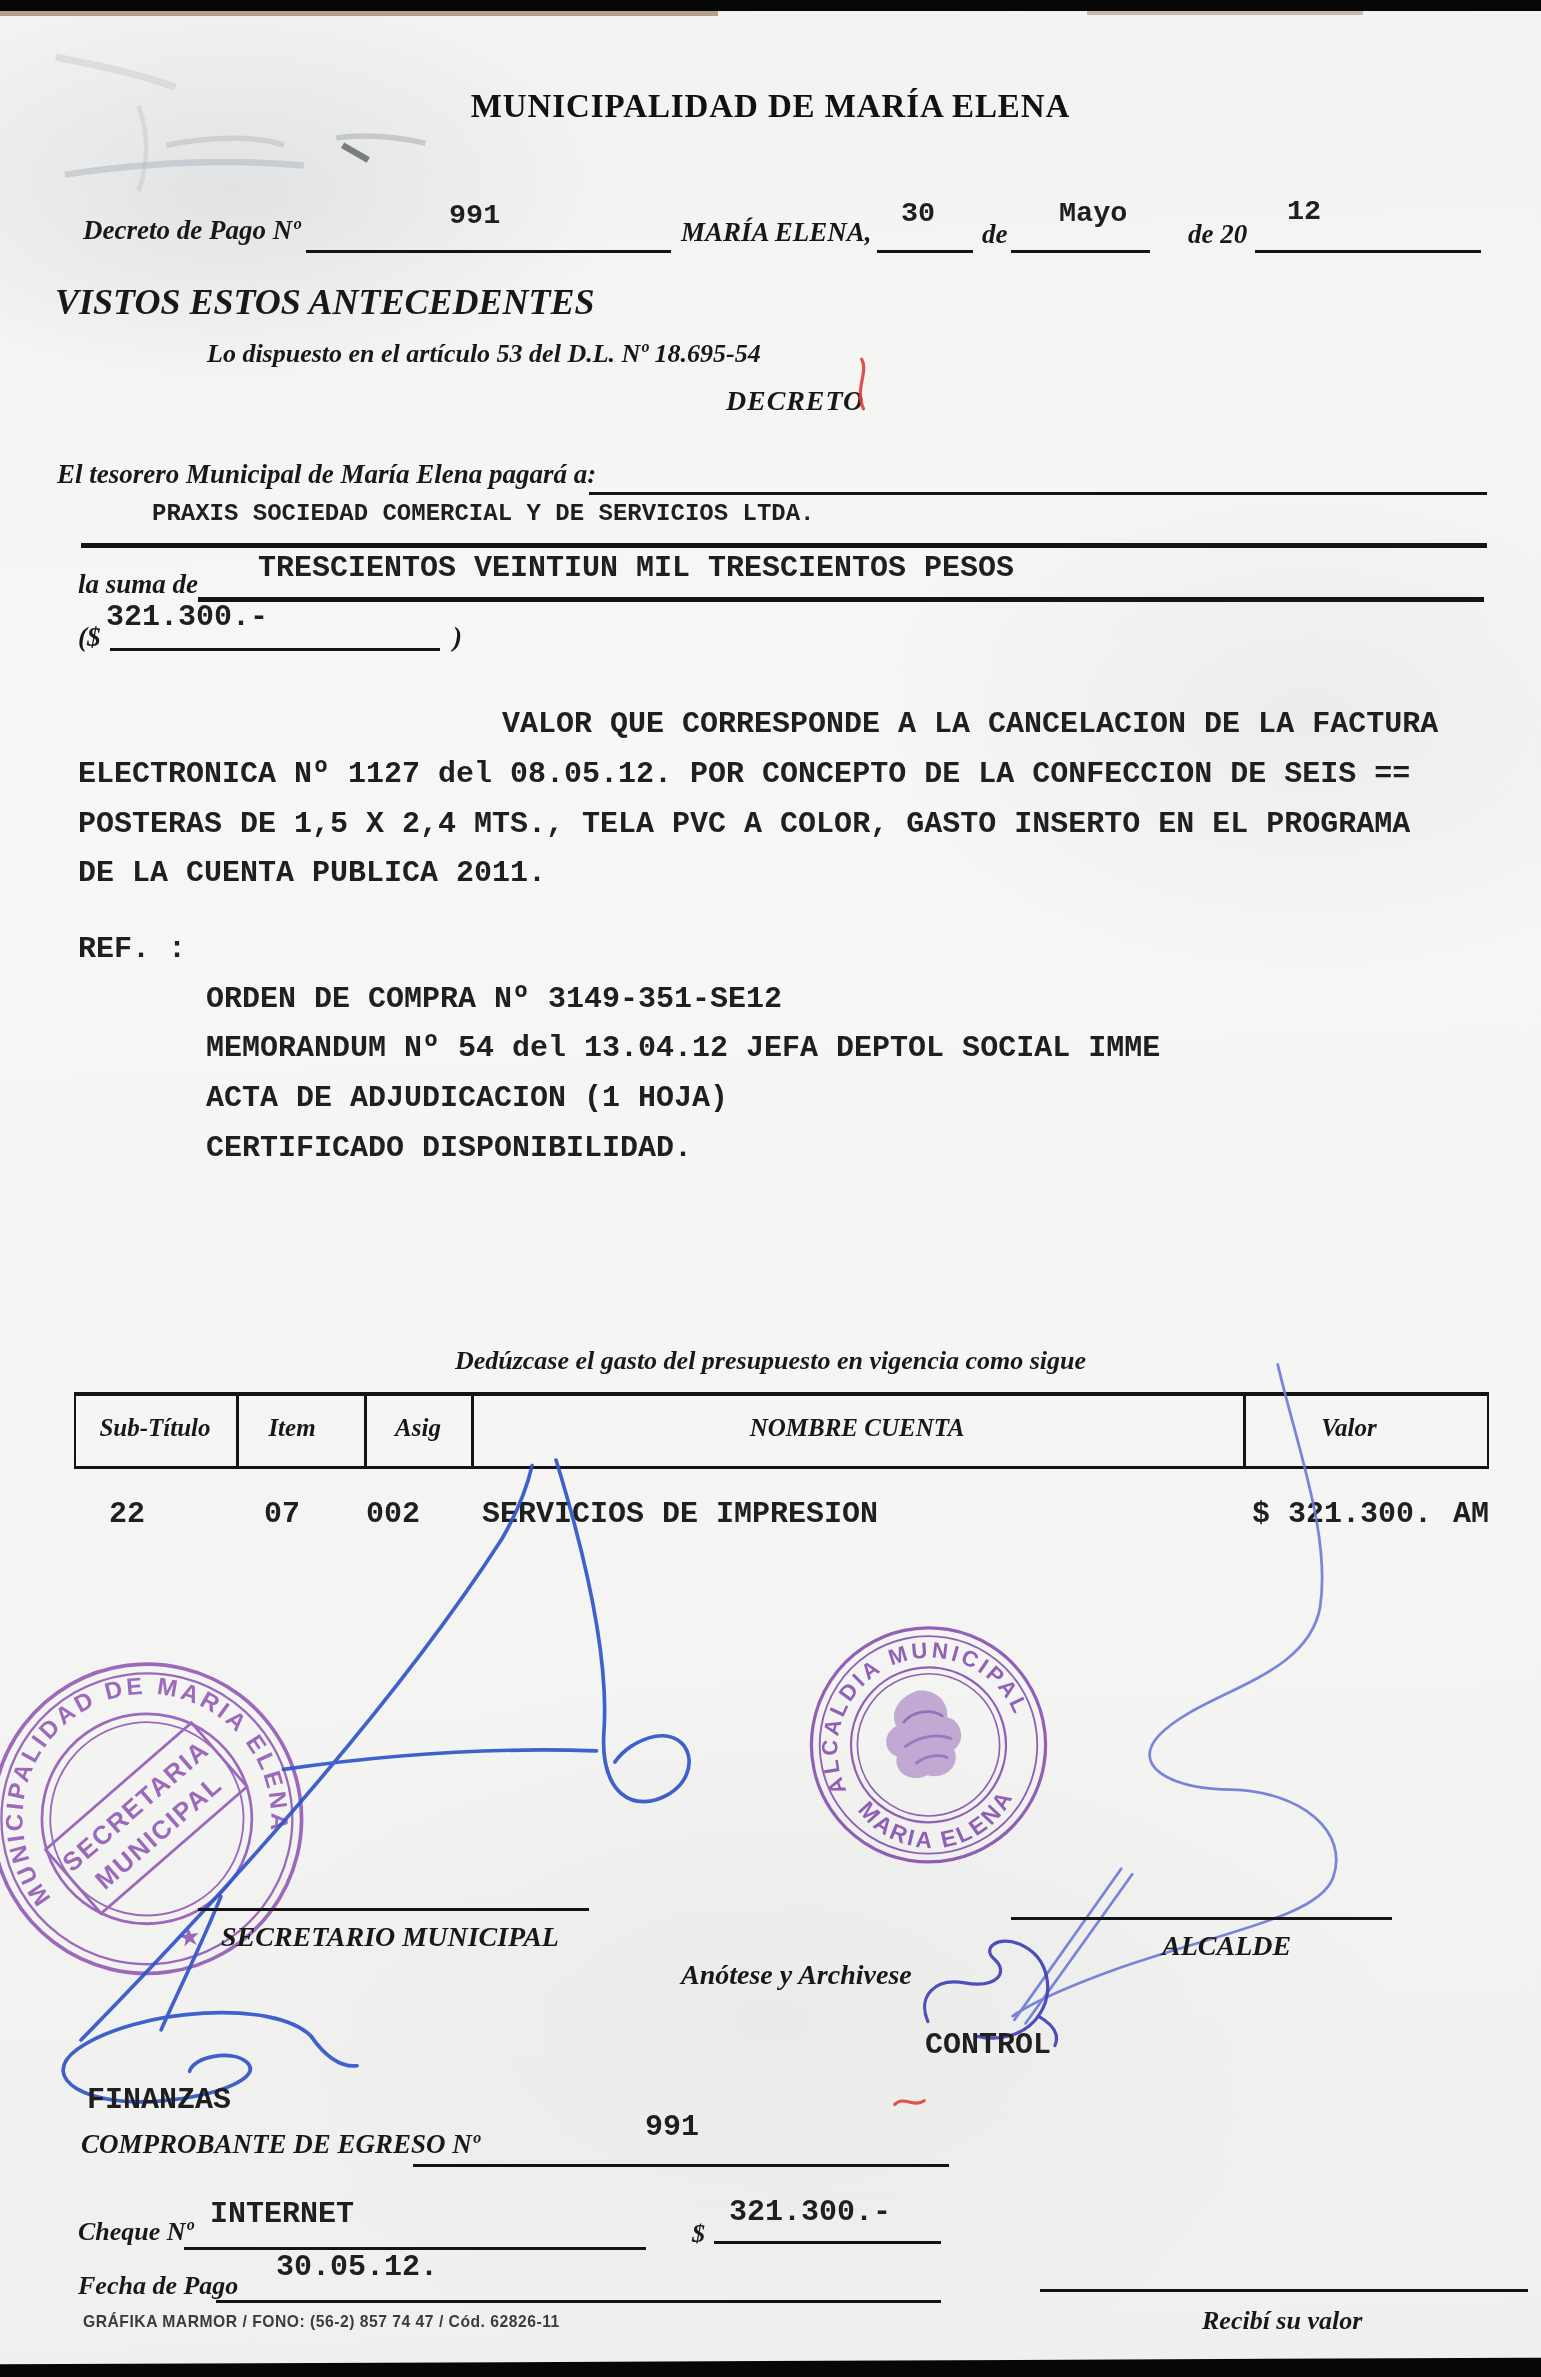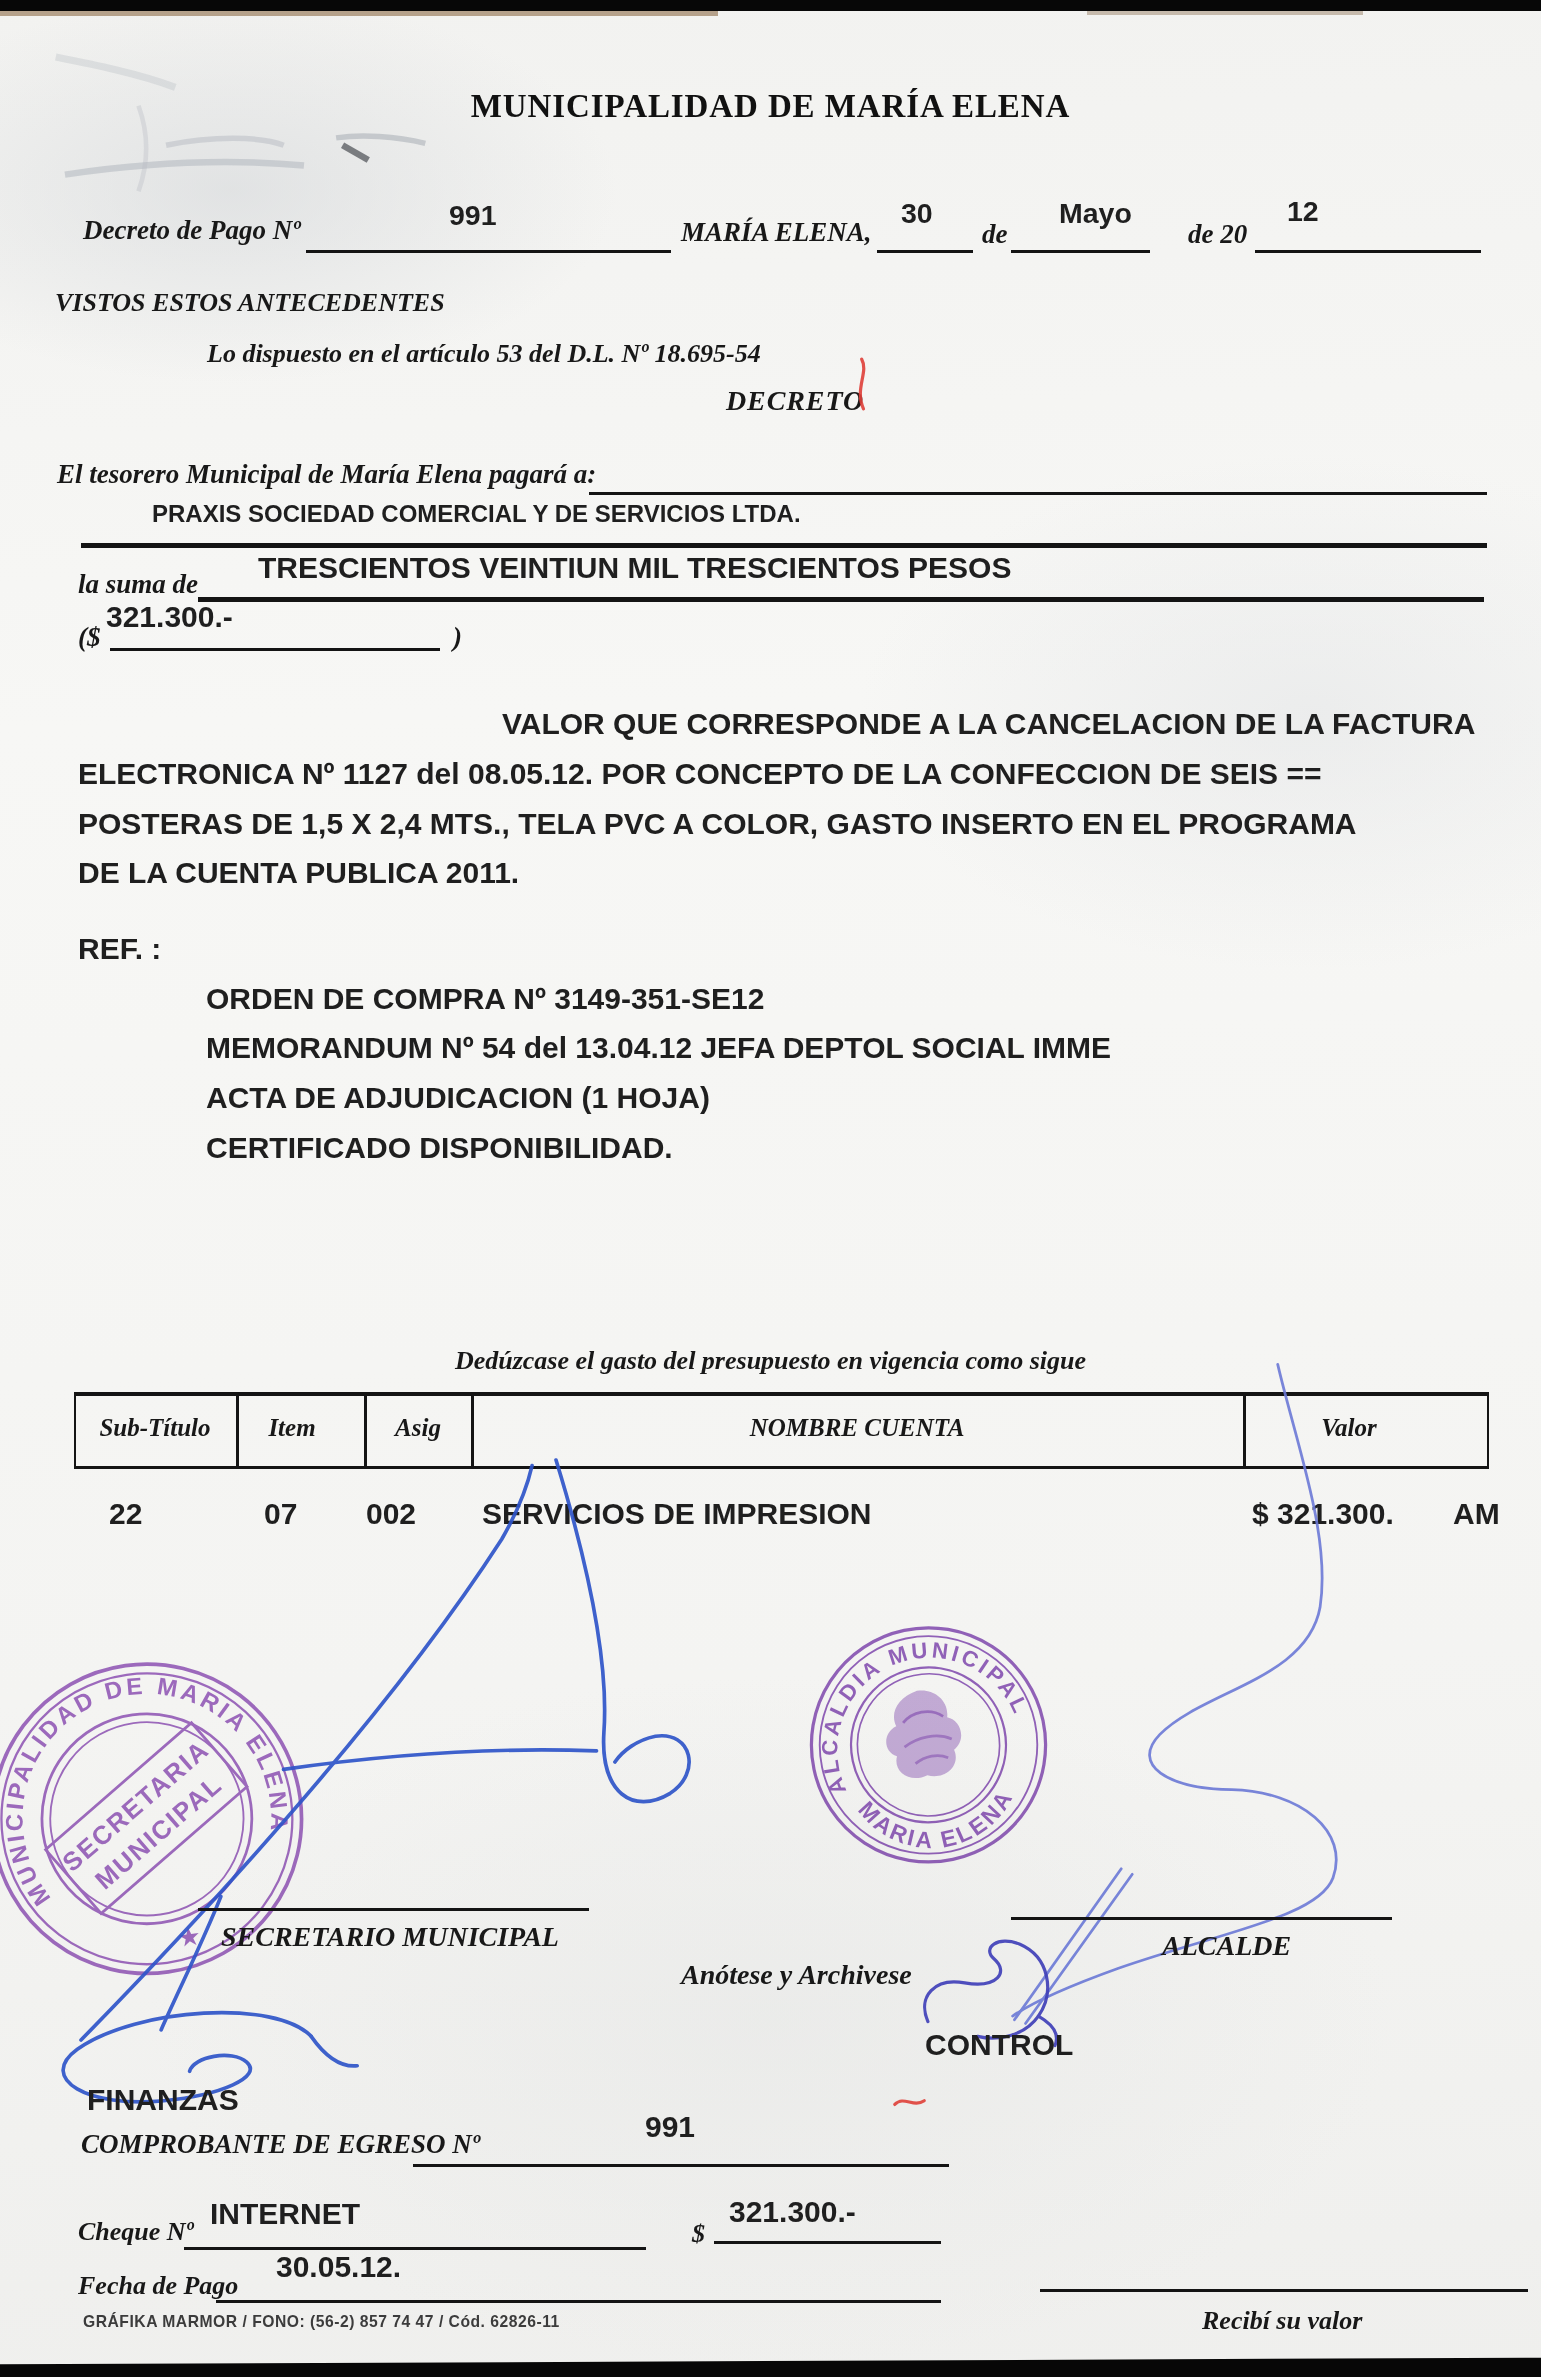--- a/index.html
+++ b/index.html
@@ -7,21 +7,21 @@
     position:relative;width:1541px;height:2377px;overflow:hidden;
     background:
       radial-gradient(ellipse 552px 276px at 15% 8%, rgba(210,213,216,.55), transparent 70%),
       radial-gradient(ellipse 645px 368px at 85% 30%, rgba(224,226,228,.5), transparent 70%),
       radial-gradient(ellipse 829px 460px at 50% 85%, rgba(228,229,228,.5), transparent 75%),
       linear-gradient(178deg,#f2f2f0 0%,#f7f7f5 30%,#f4f4f2 70%,#efefed 100%);
     font-family:"Liberation Serif",serif;
   }
   .abs{position:absolute;}
   .it{font-family:"Liberation Serif",serif;font-style:italic;font-weight:700;color:#181818;}
-  .tw{font-family:Liberation Sans, sans-serif;font-weight:700;color:#1f1f1f;white-space:pre;}
+  .tw{font-family:Liberation Mono, monospace;font-weight:700;color:#1f1f1f;white-space:pre;}
   .ln{position:absolute;background:#141414;height:2.8px;}
   .ln.thick{height:4.6px;}
   .title{left:0;right:0;text-align:center;font-weight:700;font-size:33px;letter-spacing:0.9px;color:#111;}
   .cap-it{font-size:27px;}
   svg{display:block;}
   .edge{position:absolute;background:#070707;}
 </style>
 </head>
 <body>
 
@@ -49,21 +49,21 @@
   <div class="abs it cap-it" style="left:681px;top:217px;">MARÍA ELENA,</div>
   <div class="ln" style="left:877px;top:250px;width:96px;"></div>
   <div class="abs tw" style="left:901px;top:197px;font-size:28.5px;">30</div>
   <div class="abs it cap-it" style="left:982px;top:219px;">de</div>
   <div class="ln" style="left:1011px;top:250px;width:139px;"></div>
   <div class="abs tw" style="left:1059px;top:197px;font-size:28.5px;">Mayo</div>
   <div class="abs it cap-it" style="left:1188px;top:219px;">de 20</div>
   <div class="ln" style="left:1255px;top:250px;width:226px;"></div>
   <div class="abs tw" style="left:1287px;top:195px;font-size:28.5px;">12</div>
 
-  <div class="abs it" style="left:55px;top:288px;font-size:26px;">VISTOS ESTOS ANTECEDENTES</div>
+  <div class="abs it" style="left:55px;top:281px;font-size:36px;">VISTOS ESTOS ANTECEDENTES</div>
   <div class="abs it" style="left:207px;top:339px;font-size:26px;">Lo dispuesto en el artículo 53 del D.L. Nº 18.695-54</div>
   <div class="abs it" style="left:726px;top:385px;font-size:28px;letter-spacing:0.9px;">DECRETO</div>
 
   <div class="abs it cap-it" style="left:57px;top:459px;">El tesorero Municipal de María Elena pagará a:</div>
   <div class="ln" style="left:589px;top:492px;width:898px;"></div>
   <div class="abs tw" style="left:152px;top:500px;font-size:24px;">PRAXIS SOCIEDAD COMERCIAL Y DE SERVICIOS LTDA.</div>
   <div class="ln thick" style="left:81px;top:543px;width:1406px;"></div>
 
   <div class="abs it cap-it" style="left:78px;top:569px;">la suma de</div>
   <div class="abs tw" style="left:258px;top:551px;font-size:30px;">TRESCIENTOS VEINTIUN MIL TRESCIENTOS PESOS</div>

